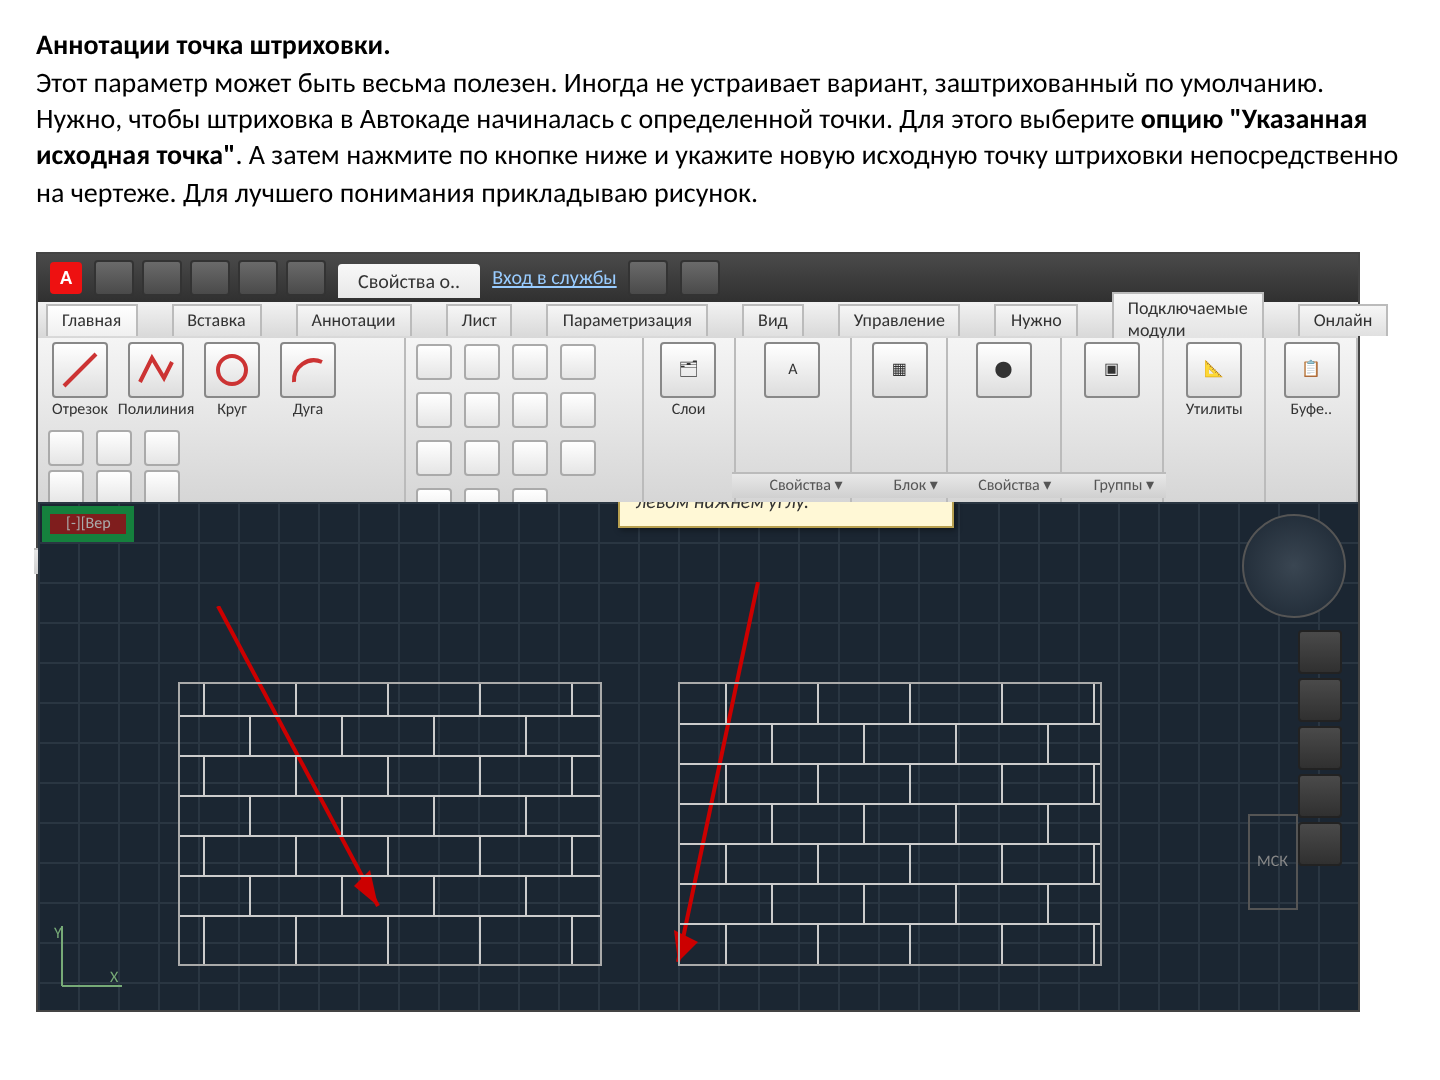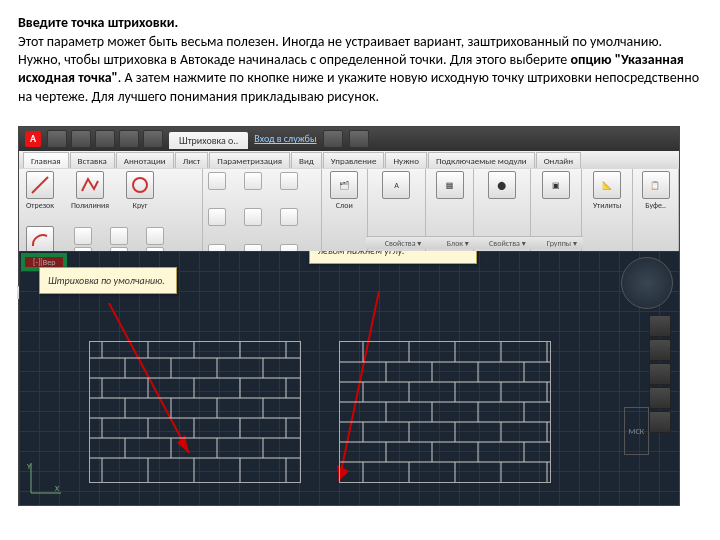--- a/index.html
+++ b/index.html
@@ -7,26 +7,26 @@
 .doc h3{margin:0 0 2px 0;font-size:14px;font-weight:bold}
 .doc p{margin:0;line-height:1.3}
 .shot{position:relative;margin:6px 18px 0 18px;width:660px;height:378px;background:#555;border:1px solid #444}
 .tbar{position:absolute;left:0;right:0;top:0;height:24px;background:linear-gradient(#4a4a4a,#303030);display:flex;align-items:center;padding:0 6px;gap:6px}
 .alogo{width:16px;height:16px;background:#e11;border-radius:2px;display:flex;align-items:center;justify-content:center;color:#fff;font-size:10px;font-weight:bold}
 .qat{display:flex;gap:4px}
 .qbtn{width:18px;height:16px;background:linear-gradient(#6a6a6a,#4a4a4a);border:1px solid #333;border-radius:2px}
 .ttab{background:linear-gradient(#f8f8f8,#e8e8e8);color:#333;font-size:10px;padding:2px 10px;border-radius:2px 2px 0 0;margin-top:4px}
 .tsearch{flex:1;height:16px;background:#2a2a2a;border:1px solid #222;border-radius:2px;color:#888;font-size:9px;padding:0 4px;display:flex;align-items:center}
 .tlink{color:#9cf;font-size:10px;text-decoration:underline}
-.tabs{position:absolute;left:0;right:0;top:24px;height:18px;background:linear-gradient(#f2f2f2,#d8d8d8);display:flex;align-items:center;padding:0 4px;gap:1px;font-size:9px;color:#333}
+.tabs{position:absolute;left:0;right:0;top:24px;height:18px;background:linear-gradient(#f2f2f2,#d8d8d8);display:flex;align-items:center;padding:0 4px;gap:17px;font-size:9px;color:#333}
 .tab{padding:2px 7px;background:linear-gradient(#f6f6f6,#e0e0e0);border:1px solid #bbb;border-bottom:none}
 .tab.act{background:linear-gradient(#fff,#f0f0f0)}
 .ribbon{position:absolute;left:0;right:0;top:42px;height:82px;background:linear-gradient(#f5f5f5,#d6d6d6);border-bottom:1px solid #999;display:flex}
 .panel{border-right:1px solid #bbb;display:flex;flex-direction:column;align-items:center;padding:2px 4px}
-.prow{display:flex;gap:16px;flex-wrap:wrap;align-items:flex-start}
+.prow{display:flex;gap:4px;flex-wrap:wrap;align-items:flex-start}
 .big{width:34px;display:flex;flex-direction:column;align-items:center;font-size:8px;color:#333;gap:1px}
 .bigico{width:26px;height:26px;border:1px solid #888;border-radius:2px;background:linear-gradient(#fff,#ddd);display:flex;align-items:center;justify-content:center}
 .sm{width:16px;height:16px;border:1px solid #aaa;border-radius:2px;background:linear-gradient(#fff,#e5e5e5);margin:1px}
 .plabel{font-size:8px;color:#555;margin-top:auto;padding:1px 6px;background:linear-gradient(#e8e8e8,#d0d0d0);border-top:1px solid #bbb;width:100%;text-align:right}
 .canvas{position:absolute;left:0;right:0;top:124px;bottom:0;background:#1b2632;overflow:hidden}
 .canvas::before{content:"";position:absolute;inset:0;background-image:linear-gradient(#2a3642 1px,transparent 1px),linear-gradient(90deg,#2a3642 1px,transparent 1px);background-size:20px 20px}
 .docktab{position:absolute;left:2px;top:2px;background:#7f1d1d;color:#aaa;font-size:8px;padding:0 8px;border:4px solid #15803d}
 .note{position:absolute;background:#fff8d6;border:1px solid #b8a050;padding:6px 8px;font-size:10px;font-style:italic;color:#333;box-shadow:1px 1px 3px rgba(0,0,0,.4)}
 .arrow{position:absolute;pointer-events:none}
 .rect{position:absolute;border:1px solid #aaa}
@@ -34,38 +34,38 @@
 .navbar{position:absolute;right:8px;top:64px;width:22px;display:flex;flex-direction:column;gap:2px}
 .nbtn{height:20px;background:linear-gradient(#4a4a4a,#303030);border:1px solid #222;border-radius:2px}
 .wcs{position:absolute;right:30px;bottom:50px;color:#888;font-size:8px;border:1px solid #555;padding:18px 4px}
 svg.brick{position:absolute}
 svg.brick line{stroke:#ccc;stroke-width:1}
 </style>
 </head>
 <body>
 
 <div class="doc">
-  <h3>Введите точка штриховки.</h3>
+  <h3>Аннотации точка штриховки.</h3>
   <p>
     <span>Этот параметр может быть весьма полезен. Иногда не устраивает вариант, заштрихованный по умолчанию. Нужно, чтобы штриховка в Автокаде начиналась с определенной точки. Для этого выберите </span><b>опцию "Указанная исходная точка"</b><span>. А затем нажмите по кнопке ниже и укажите новую исходную точку штриховки непосредственно на чертеже. Для лучшего понимания прикладываю рисунок.</span>
   </p>
 </div>
 
 <div class="shot">
 
   <div class="tbar">
     <div class="alogo">A</div>
     <div class="qat">
       <div class="qbtn"></div>
       <div class="qbtn"></div>
       <div class="qbtn"></div>
       <div class="qbtn"></div>
       <div class="qbtn"></div>
     </div>
-    <div class="ttab">Штриховка o..</div>
+    <div class="ttab">Свойства o..</div>
     <span class="tlink">Вход в службы</span>
     <div class="qbtn"></div>
     <div class="qbtn"></div>
   </div>
 
   <div class="tabs">
     <div class="tab act">Главная</div>
     <div class="tab">Вставка</div>
     <div class="tab">Аннотации</div>
     <div class="tab">Лист</div>
@@ -192,21 +192,20 @@
       <div class="big">
           <div class="bigico">📋</div>
           <span>Буфе..</span>
         </div>
     </div>
   </div>
 
   <div class="canvas">
     <div class="docktab">[-][Вер</div>
 
-    <div class="note" style="left:20px;top:16px;width:120px">Штриховка по умолчанию.</div>
     <div class="note" style="left:290px;top:-40px;width:150px">Штриховка начинается с указанной исходной точки в левом нижнем углу.</div>
 
     <svg class="arrow" style="left:30px;top:52px" width="160" height="180">
         <line x1="60" y1="0" x2="140" y2="150" stroke="#c00" stroke-width="2"></line>
         <polygon points="140,150 128,140 136,132" fill="#c00"></polygon>
       </svg>
     <svg class="arrow" style="left:300px;top:40px" width="120" height="200">
         <line x1="60" y1="0" x2="20" y2="190" stroke="#c00" stroke-width="2"></line>
         <polygon points="20,190 18,174 30,180" fill="#c00"></polygon>
       </svg>

